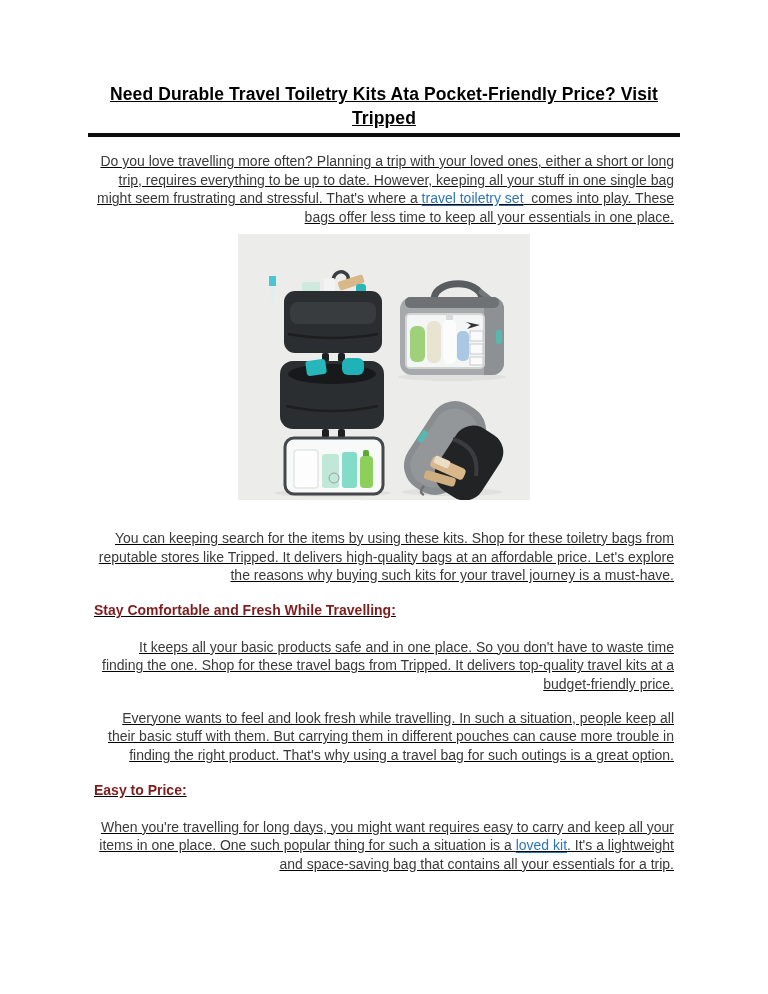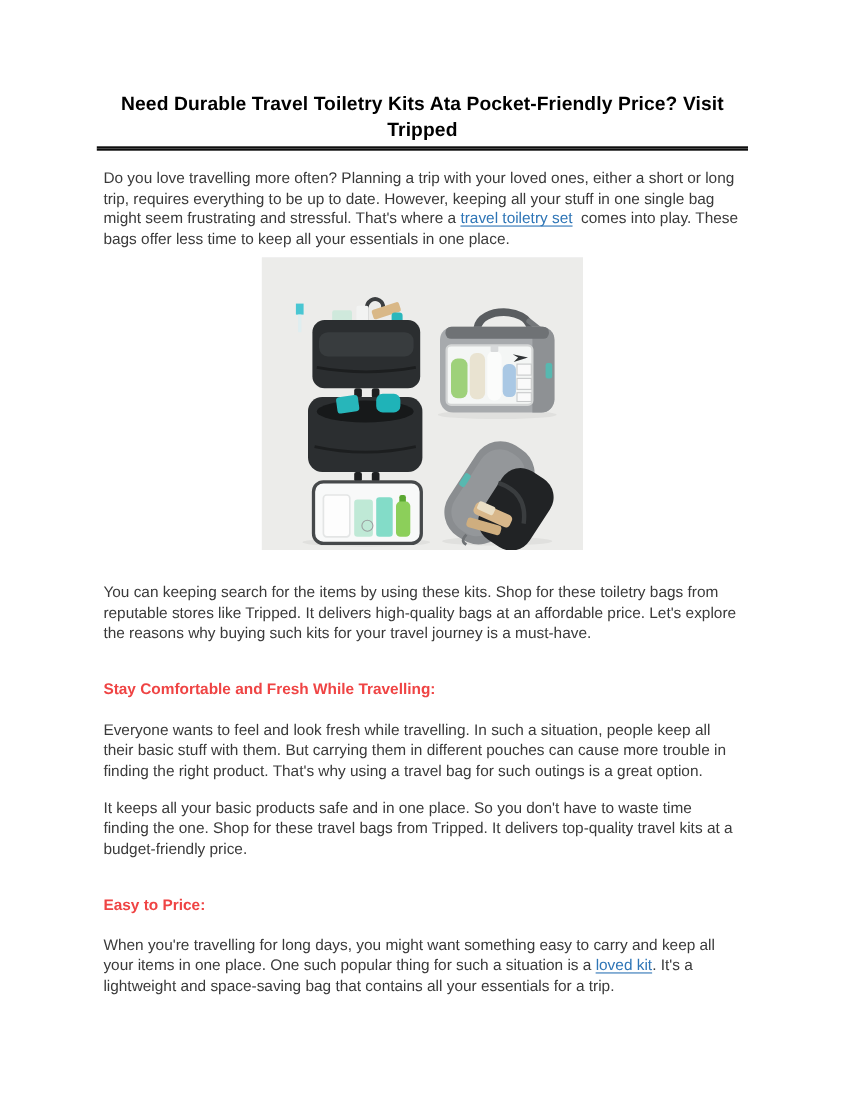--- a/index.html
+++ b/index.html
@@ -4,20 +4,21 @@
 <style>
   * { box-sizing: border-box; }
   html, body { margin: 0; padding: 0; background: #ffffff; }
   .page {
     position: relative;
     width: 768px;
     height: 946px;
     background: #ffffff;
     font-family: "Liberation Sans", sans-serif;
     overflow: hidden;
+    text-decoration: underline;
   }
   .content {
     padding: 82px 94px 0 94px;
   }
   .doc-title {
     margin: 0;
     font-size: 17.5px;
     line-height: 24px;
     font-weight: 700;
     color: #000000;
@@ -28,28 +29,29 @@
     height: 4px;
     margin: 3px -6px 0 -6px;
     border-top: 2px solid #0d0d0d;
     border-bottom: 2px solid #0d0d0d;
   }
   p.body-text {
     margin: 0 0 15px 0;
     font-size: 14px;
     line-height: 18.7px;
     color: #3a3a3a;
+    text-align: right;
   }
   p.first-para { margin-top: 15px; margin-bottom: 0; }
   h2.section-heading {
-    margin: 32px 0 18px 0;
+    margin: 16px 0 18px 0;
     font-size: 14px;
     line-height: 18.7px;
     font-weight: 700;
-    color: #ef4444;
+    color: #7f1d1d;
   }
   a.doc-link {
     color: #2e75b6;
     text-decoration: underline;
     text-decoration-thickness: 1px;
     text-underline-offset: 2px;
     cursor: pointer;
   }
   .figure-wrap {
     width: 292px;
@@ -149,22 +151,22 @@
           <path d="M 186 252 q -6 6 0 9" fill="none" stroke="#6f7275" stroke-width="2.5"></path>
           <rect x="182" y="196" width="6" height="13" rx="2" transform="rotate(33 185 202)" fill="#57b8b0"></rect>
         </g>
       </svg>
     </div>
 
     <p class="body-text">You can keeping search for the items by using these kits. Shop for these toiletry bags from reputable stores like Tripped. It delivers high-quality bags at an affordable price. Let's explore the reasons why buying such kits for your travel journey is a must-have.</p>
 
     <h2 class="section-heading">Stay Comfortable and Fresh While Travelling:</h2>
 
+    <p class="body-text">It keeps all your basic products safe and in one place. So you don't have to waste time finding the one. Shop for these travel bags from Tripped. It delivers top-quality travel kits at a budget-friendly price.</p>
+
     <p class="body-text">Everyone wants to feel and look fresh while travelling. In such a situation, people keep all their basic stuff with them. But carrying them in different pouches can cause more trouble in finding the right product. That's why using a travel bag for such outings is a great option.</p>
-
-    <p class="body-text">It keeps all your basic products safe and in one place. So you don't have to waste time finding the one. Shop for these travel bags from Tripped. It delivers top-quality travel kits at a budget-friendly price.</p>
 
     <h2 class="section-heading">Easy to Price:</h2>
 
-    <p class="body-text"><span>When you're travelling for long days, you might want something easy to carry and keep all your items in one place. One such popular thing for such a situation is a </span><a class="doc-link">loved kit</a><span>. It's a lightweight and space-saving bag that contains all your essentials for a trip.</span></p>
+    <p class="body-text"><span>When you're travelling for long days, you might want requires easy to carry and keep all your items in one place. One such popular thing for such a situation is a </span><a class="doc-link">loved kit</a><span>. It's a lightweight and space-saving bag that contains all your essentials for a trip.</span></p>
 
   </div>
 </div>
 
 </body></html>

